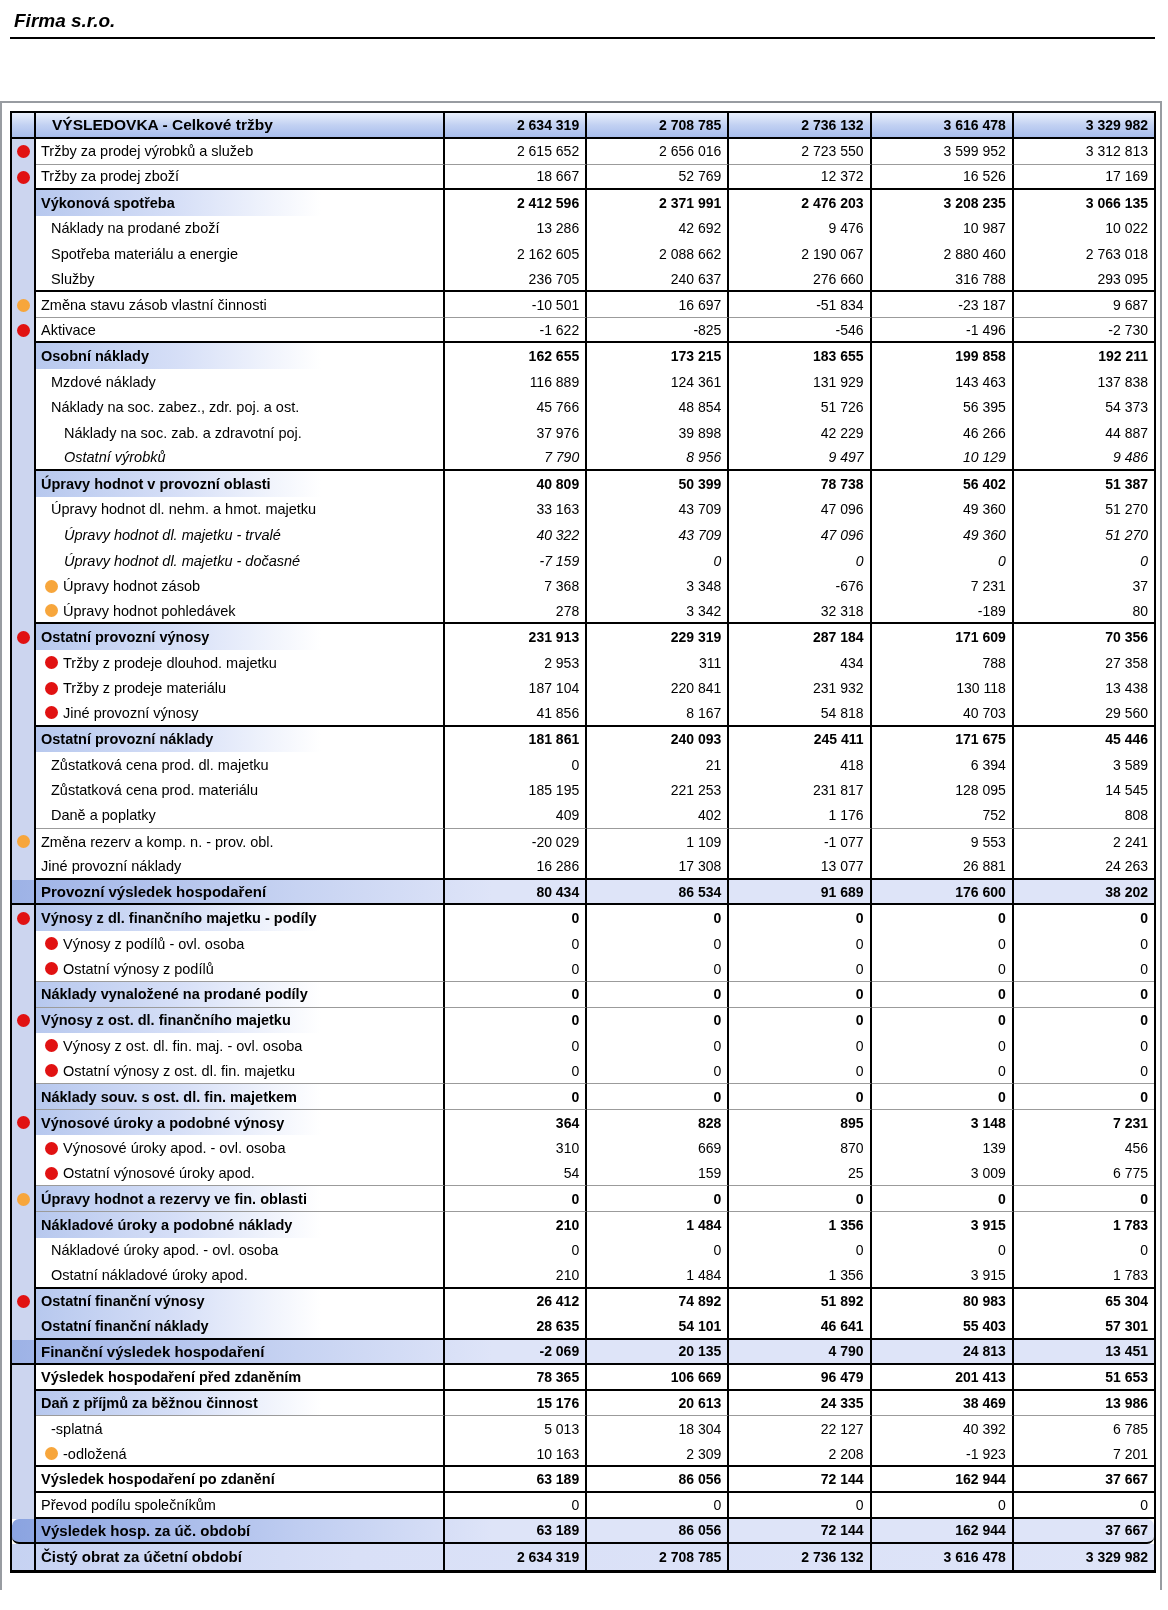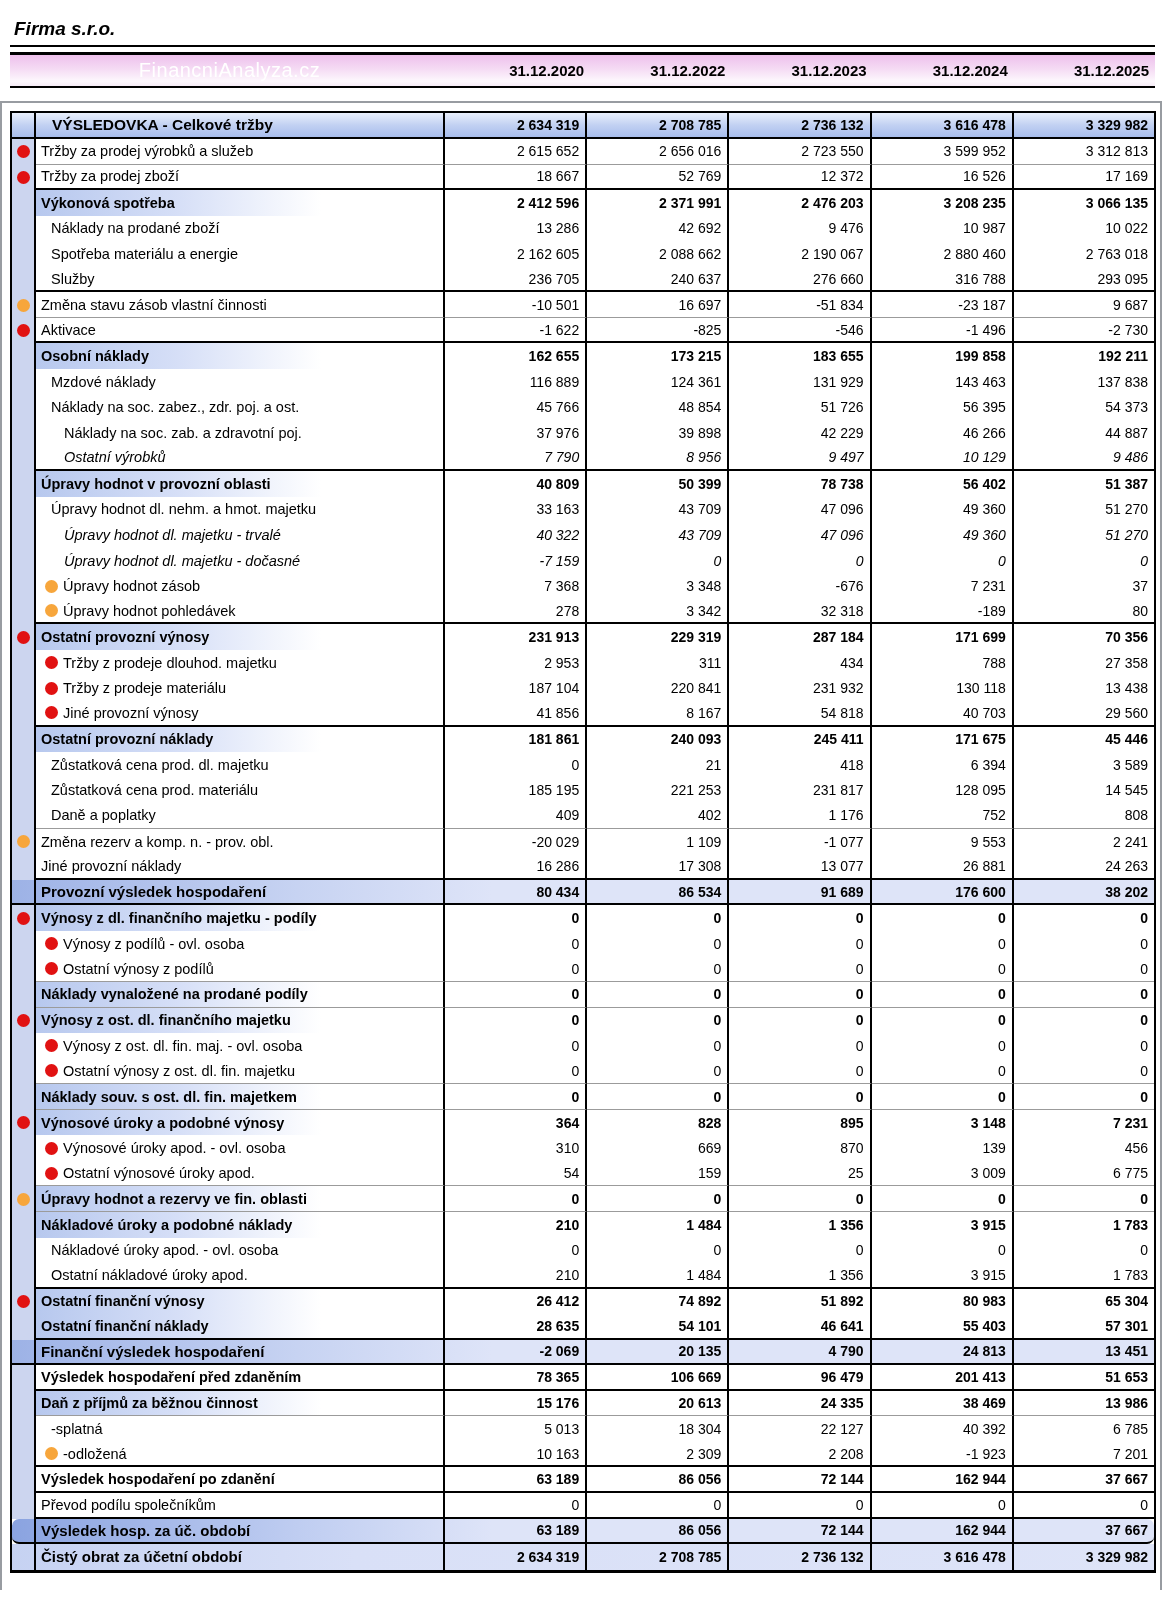--- a/index.html
+++ b/index.html
@@ -1,20 +1,20 @@
 <!DOCTYPE html>
 <html><head>
 <meta charset="utf-8">
 <style>
   html,body{margin:0;padding:0;background:#fff;}
   #page{position:relative;width:1168px;height:1610px;background:#fff;overflow:hidden;
         font-family:"Liberation Sans","DejaVu Sans",sans-serif;color:#000;}
 
   
-  #company{position:absolute;left:10px;top:16px;width:1145px;border-bottom:2px solid #000;
+  #company{position:absolute;left:10px;top:8px;width:1145px;border-bottom:2px solid #000;
            padding:2px 0 5px 4px;font-size:19px;font-weight:bold;font-style:italic;box-sizing:border-box;}
 
   
   #band{position:absolute;left:10px;top:52px;width:1145px;height:36px;box-sizing:border-box;
         border-top:3px solid #000;border-bottom:2px solid #000;
         background:linear-gradient(180deg,#eec0ec 0%,#f5dbf4 45%,#fdf8fd 85%,#f6ecf6 100%);}
   #band .wm{position:absolute;left:0;top:0;width:439px;height:100%;display:flex;align-items:center;
         justify-content:center;color:#ffffff;font-size:20px;letter-spacing:.5px;}
   #band-dates{position:absolute;left:439px;top:0;right:0;height:100%;display:flex;}
   #band-dates .dcell{flex:1 1 0;display:flex;align-items:center;justify-content:flex-end;
@@ -65,30 +65,20 @@
   .dot.orange{background:#f7a63c;}
   .lab .dot{margin-right:5px;}
 </style>
 </head>
 <body>
 
 <div id="page">
 
   <div id="company">Firma s.r.o.</div>
 
-  <div id="band">
-    <div class="wm">FinancniAnalyza.cz</div>
-    <div id="band-dates">
-        <div class="dcell">31.12.2020</div>
-        <div class="dcell">31.12.2022</div>
-        <div class="dcell">31.12.2023</div>
-        <div class="dcell">31.12.2024</div>
-        <div class="dcell">31.12.2025</div>
-      </div>
-  </div>
 
   <div id="frame"></div>
 
   <div id="tbl">
     <div id="tbody">
         <div class="row head h-row sep-row-b">
           <div class="gut"></div>
           <div class="lab">
             <span>VÝSLEDOVKA - Celkové tržby</span>
           </div>
@@ -320,21 +310,21 @@
         <div class="row b grad">
           <div class="gut">
             <span class="dot red"></span>
           </div>
           <div class="lab">
             <span>Ostatní provozní výnosy</span>
           </div>
           <div class="num">231 913</div>
           <div class="num">229 319</div>
           <div class="num">287 184</div>
-          <div class="num">171 699</div>
+          <div class="num">171 609</div>
           <div class="num">70 356</div>
         </div>
         <div class="row">
           <div class="gut"></div>
           <div class="lab il">
             <span class="dot red"></span>
             <span>Tržby z prodeje dlouhod. majetku</span>
           </div>
           <div class="num">2 953</div>
           <div class="num">311</div>

